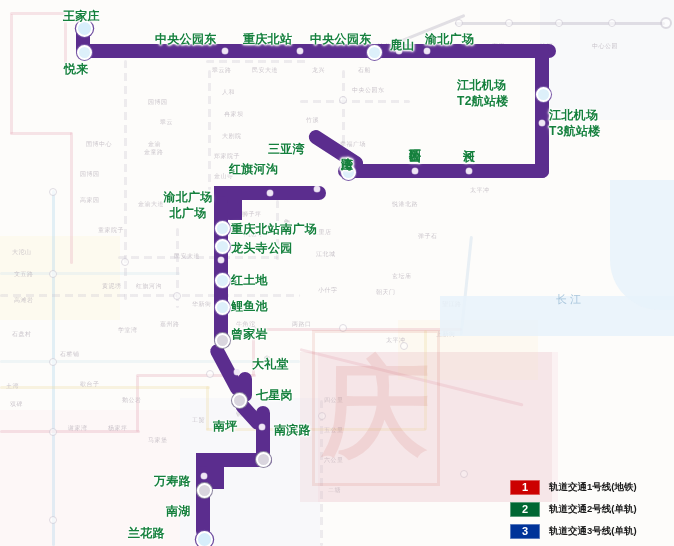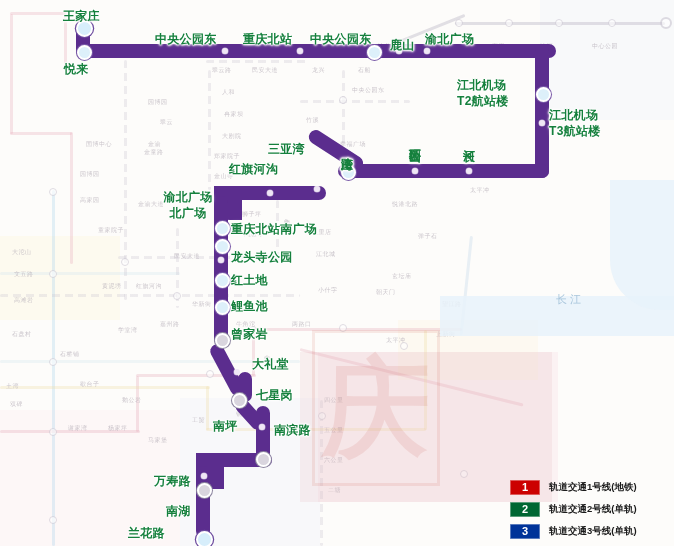--- a/index.html
+++ b/index.html
@@ -282,21 +282,21 @@
   <div class="lbl v" style="left:462px;top:140px;">长河</div>
   <div class="lbl v" style="left:408px;top:140px;">环山公园</div>
   <div class="lbl v" style="left:340px;top:148px;">上湾路</div>
 
   <div class="lbl" style="left:268px;top:143px;">三亚湾</div>
   <div class="lbl" style="left:229px;top:163px;">红旗河沟</div>
 
   <div class="lbl c" style="left:153px;top:191px;width:70px;">渝北广场</div>
   <div class="lbl c" style="left:153px;top:207px;width:70px;">北广场</div>
   <div class="lbl" style="left:231px;top:223px;">重庆北站南广场</div>
-  <div class="lbl" style="left:231px;top:251px;">龙头寺公园</div>
+  <div class="lbl" style="left:231px;top:242px;">龙头寺公园</div>
   <div class="lbl" style="left:231px;top:274px;">红土地</div>
   <div class="lbl" style="left:231px;top:300px;">鲤鱼池</div>
   <div class="lbl" style="left:231px;top:328px;">曾家岩</div>
   <div class="lbl" style="left:252px;top:358px;">大礼堂</div>
   <div class="lbl" style="left:256px;top:389px;">七星岗</div>
   <div class="lbl" style="left:274px;top:424px;">南滨路</div>
   <div class="lbl" style="left:213px;top:420px;">南坪</div>
   <div class="lbl" style="left:154px;top:475px;">万寿路</div>
   <div class="lbl" style="left:166px;top:505px;">南湖</div>
   <div class="lbl" style="left:128px;top:527px;">兰花路</div>

